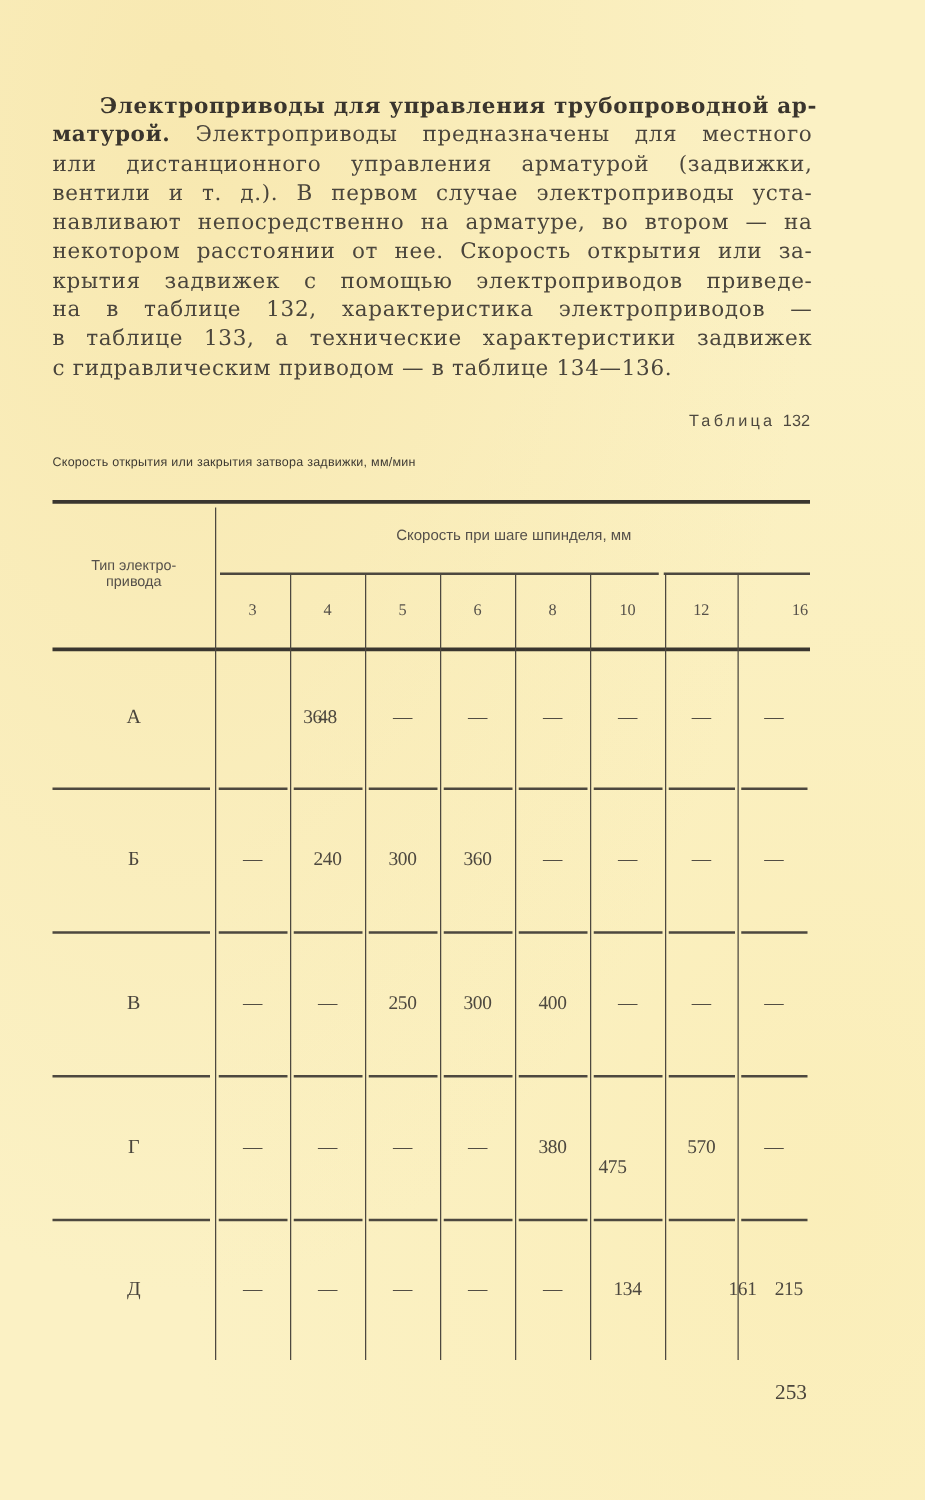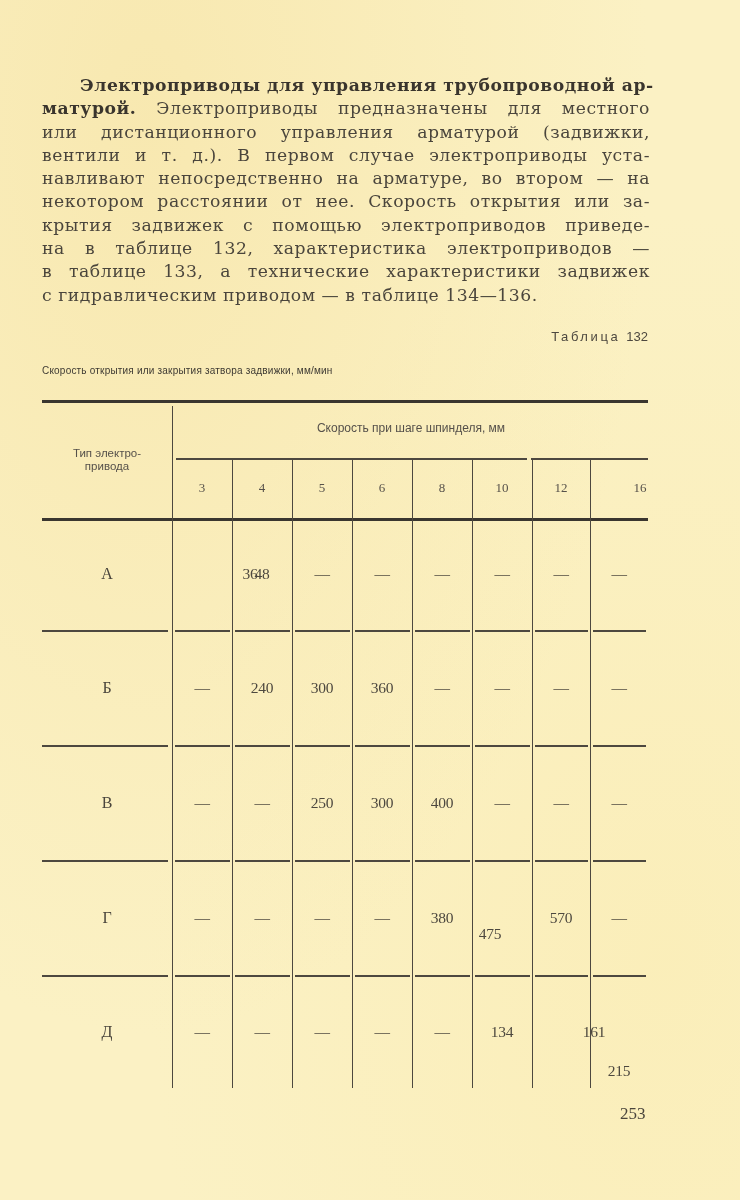--- a/index.html
+++ b/index.html
@@ -245,17 +245,17 @@
       <div class="cell val" style="left: 532px; top: 860px; width: 58px; height: 115px;">570</div>
       <div class="cell val" style="left: 590px; top: 860px; width: 58px; height: 115px;">—</div>
       <div class="cell row-label" style="left: 42px; top: 975px; width: 130px; height: 113px;">Д</div>
       <div class="cell val" style="left: 172px; top: 975px; width: 60px; height: 113px;">—</div>
       <div class="cell val" style="left: 232px; top: 975px; width: 60px; height: 113px;">—</div>
       <div class="cell val" style="left: 292px; top: 975px; width: 60px; height: 113px;">—</div>
       <div class="cell val" style="left: 352px; top: 975px; width: 60px; height: 113px;">—</div>
       <div class="cell val" style="left: 412px; top: 975px; width: 60px; height: 113px;">—</div>
       <div class="cell val" style="left: 472px; top: 975px; width: 60px; height: 113px;">134</div>
       <div class="cell val" style="left: 532px; top: 975px; width: 58px; height: 113px; padding-left: 33px;">161</div>
-      <div class="cell val" style="left: 590px; top: 1014px; width: 58px; height: 113px;">215</div>
+      <div class="cell val" style="left: 590px; top: 975px; width: 58px; height: 113px; padding-left: 12px;">215</div>
     </div>
 
   <div class="page-num">253</div>
 </div>
 
 </body></html>

